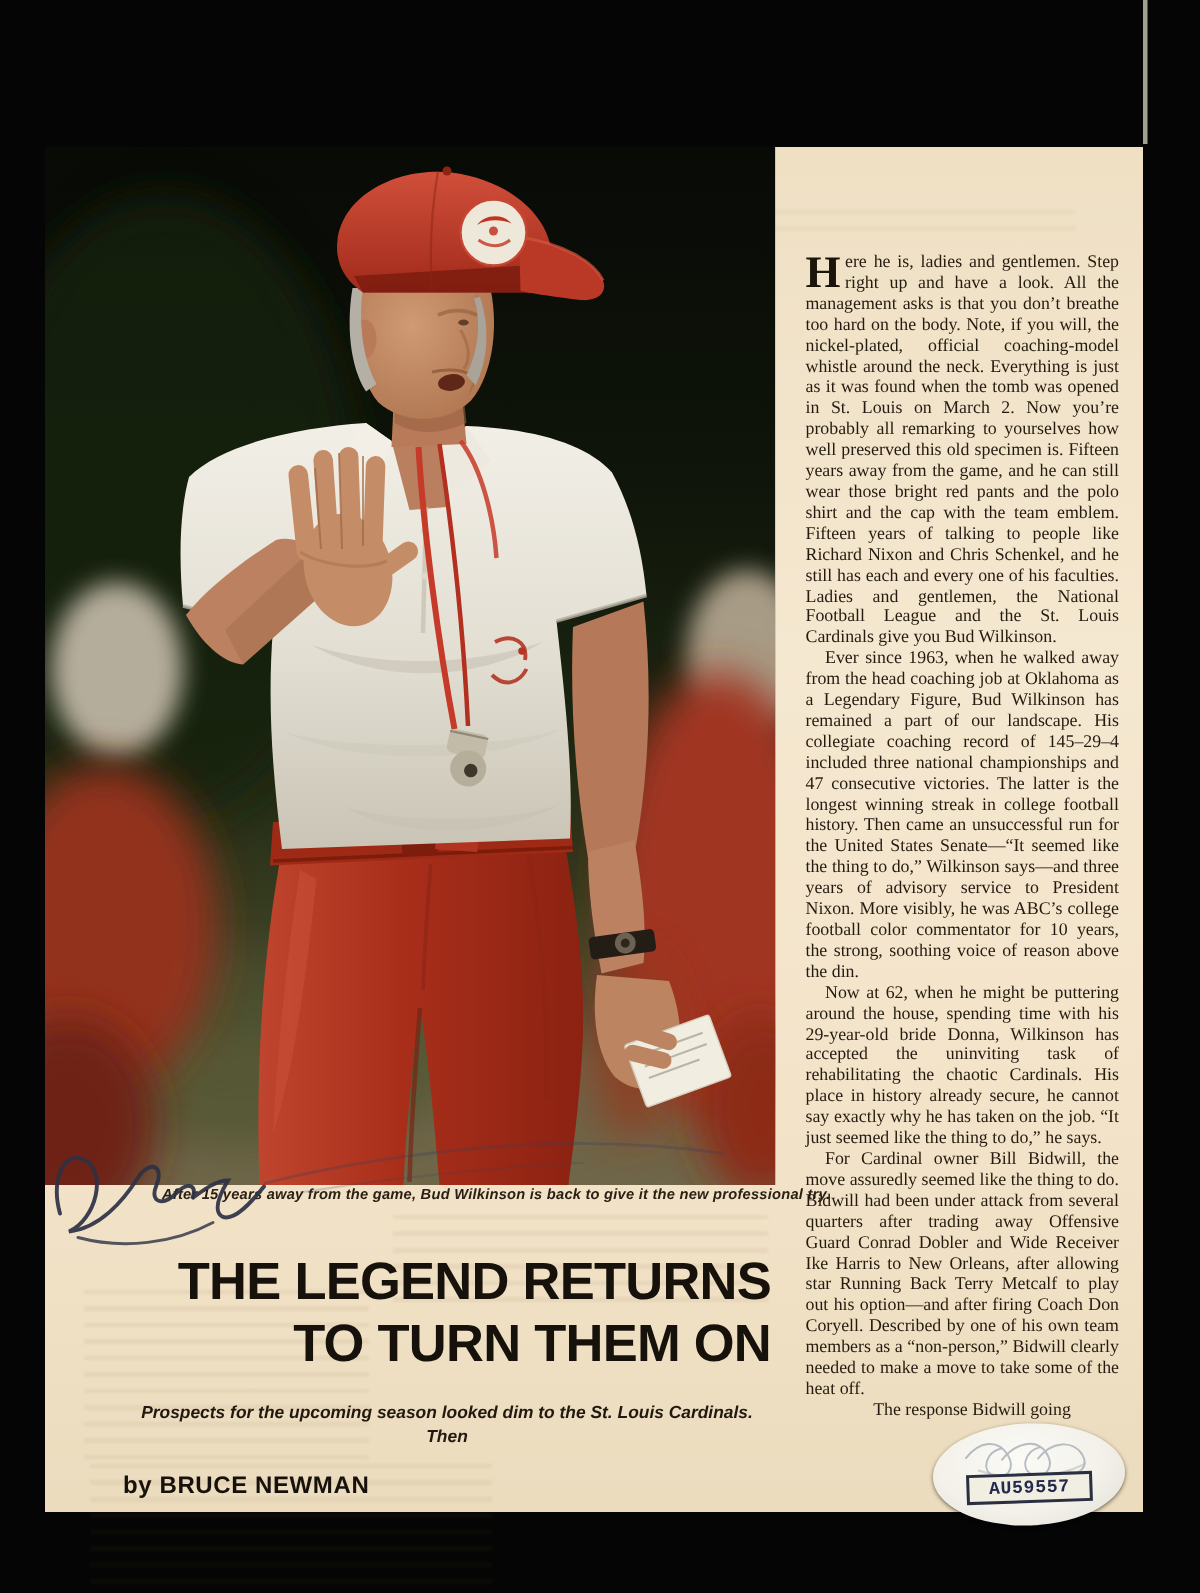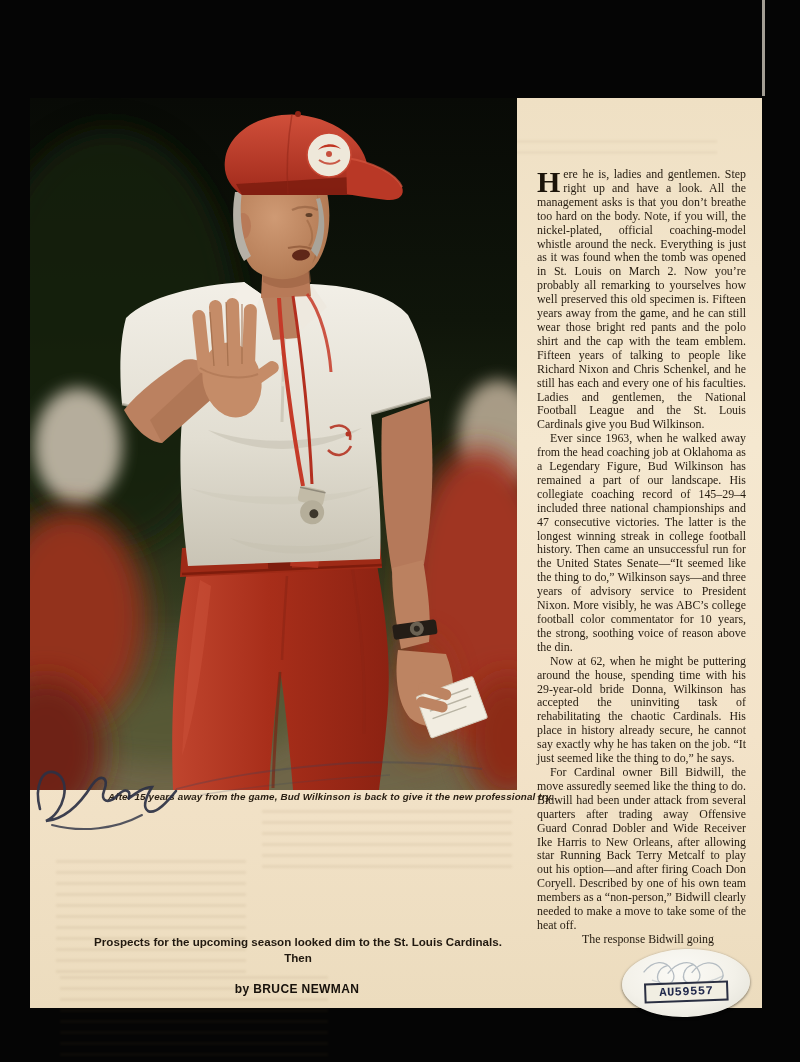--- a/index.html
+++ b/index.html
@@ -21,26 +21,26 @@
     font-style:italic; font-weight:bold; font-size:9.8px; letter-spacing:.15px;
     color:#2a2014;
   }
   .headline {
     position:absolute; left:60px; top:736px; width:424px;
     text-align:right; font-weight:bold; font-size:35px; line-height:41px;
     letter-spacing:-.5px; color:#17110b;
   }
   .deck {
     position:absolute; left:50px; top:836px; width:436px;
-    text-align:center; font-weight:bold; 
+    text-align:center; font-weight:bold; font-style:italic;
     font-size:11.6px; line-height:15.5px; color:#211910;
   }
   .byline {
     position:absolute; left:52px; top:884px; width:430px;
-    text-align:center; font-weight:bold; font-size:12px; letter-spacing:.4px;
+    text-align:left; font-weight:bold; font-size:16px; letter-spacing:.4px;
     color:#17110b;
   }
   .column {
     position:absolute; left:507px; top:70px; width:209px;
     font-family:"Liberation Serif", serif;
     font-size:11.9px; line-height:13.9px; text-align:justify;
     color:#241b10;
   }
   .column p { margin:0; }
   .column p.indent { text-indent:13px;font-family:Liberation Serif, serif; }
@@ -243,20 +243,24 @@
             <path d="M300 330 C312 324 322 330 320 342"></path>
             <path d="M298 352 C306 360 316 358 321 348"></path>
           </g>
           <circle cx="318" cy="336" r="2.5" fill="#b53524"></circle>
         </g>
       </svg>
     </div>
 
     <div class="caption">After 15 years away from the game, Bud Wilkinson is back to give it the new professional try.</div>
 
+    <div class="headline">
+      <div>THE LEGEND RETURNS</div>
+      <div>TO TURN THEM ON</div>
+    </div>
 
     <div class="deck">
       <div>Prospects for the upcoming season looked dim to the St. Louis Cardinals. Then</div>
     </div>
 
     <div class="byline">by BRUCE NEWMAN</div>
 
     <div class="column">
       <p class="first"><span class="dropcap">H</span><span>ere he is, ladies and gentlemen. Step right up and have a look. All the management asks is that you don’t breathe too hard on the body. Note, if you will, the nickel-plated, official coaching-model whistle around the neck. Everything is just as it was found when the tomb was opened in St. Louis on March 2. Now you’re probably all remarking to yourselves how well preserved this old specimen is. Fifteen years away from the game, and he can still wear those bright red pants and the polo shirt and the cap with the team emblem. Fifteen years of talking to people like Richard Nixon and Chris Schenkel, and he still has each and every one of his faculties. Ladies and gentlemen, the National Football League and the St. Louis Cardinals give you Bud Wilkinson.</span></p>
       <p class="indent">Ever since 1963, when he walked away from the head coaching job at Oklahoma as a Legendary Figure, Bud Wilkinson has remained a part of our landscape. His collegiate coaching record of 145–29–4 included three national championships and 47 consecutive victories. The latter is the longest winning streak in college football history. Then came an unsuccessful run for the United States Senate—“It seemed like the thing to do,” Wilkinson says—and three years of advisory service to President Nixon. More visibly, he was ABC’s college football color commentator for 10 years, the strong, soothing voice of reason above the din.</p>

